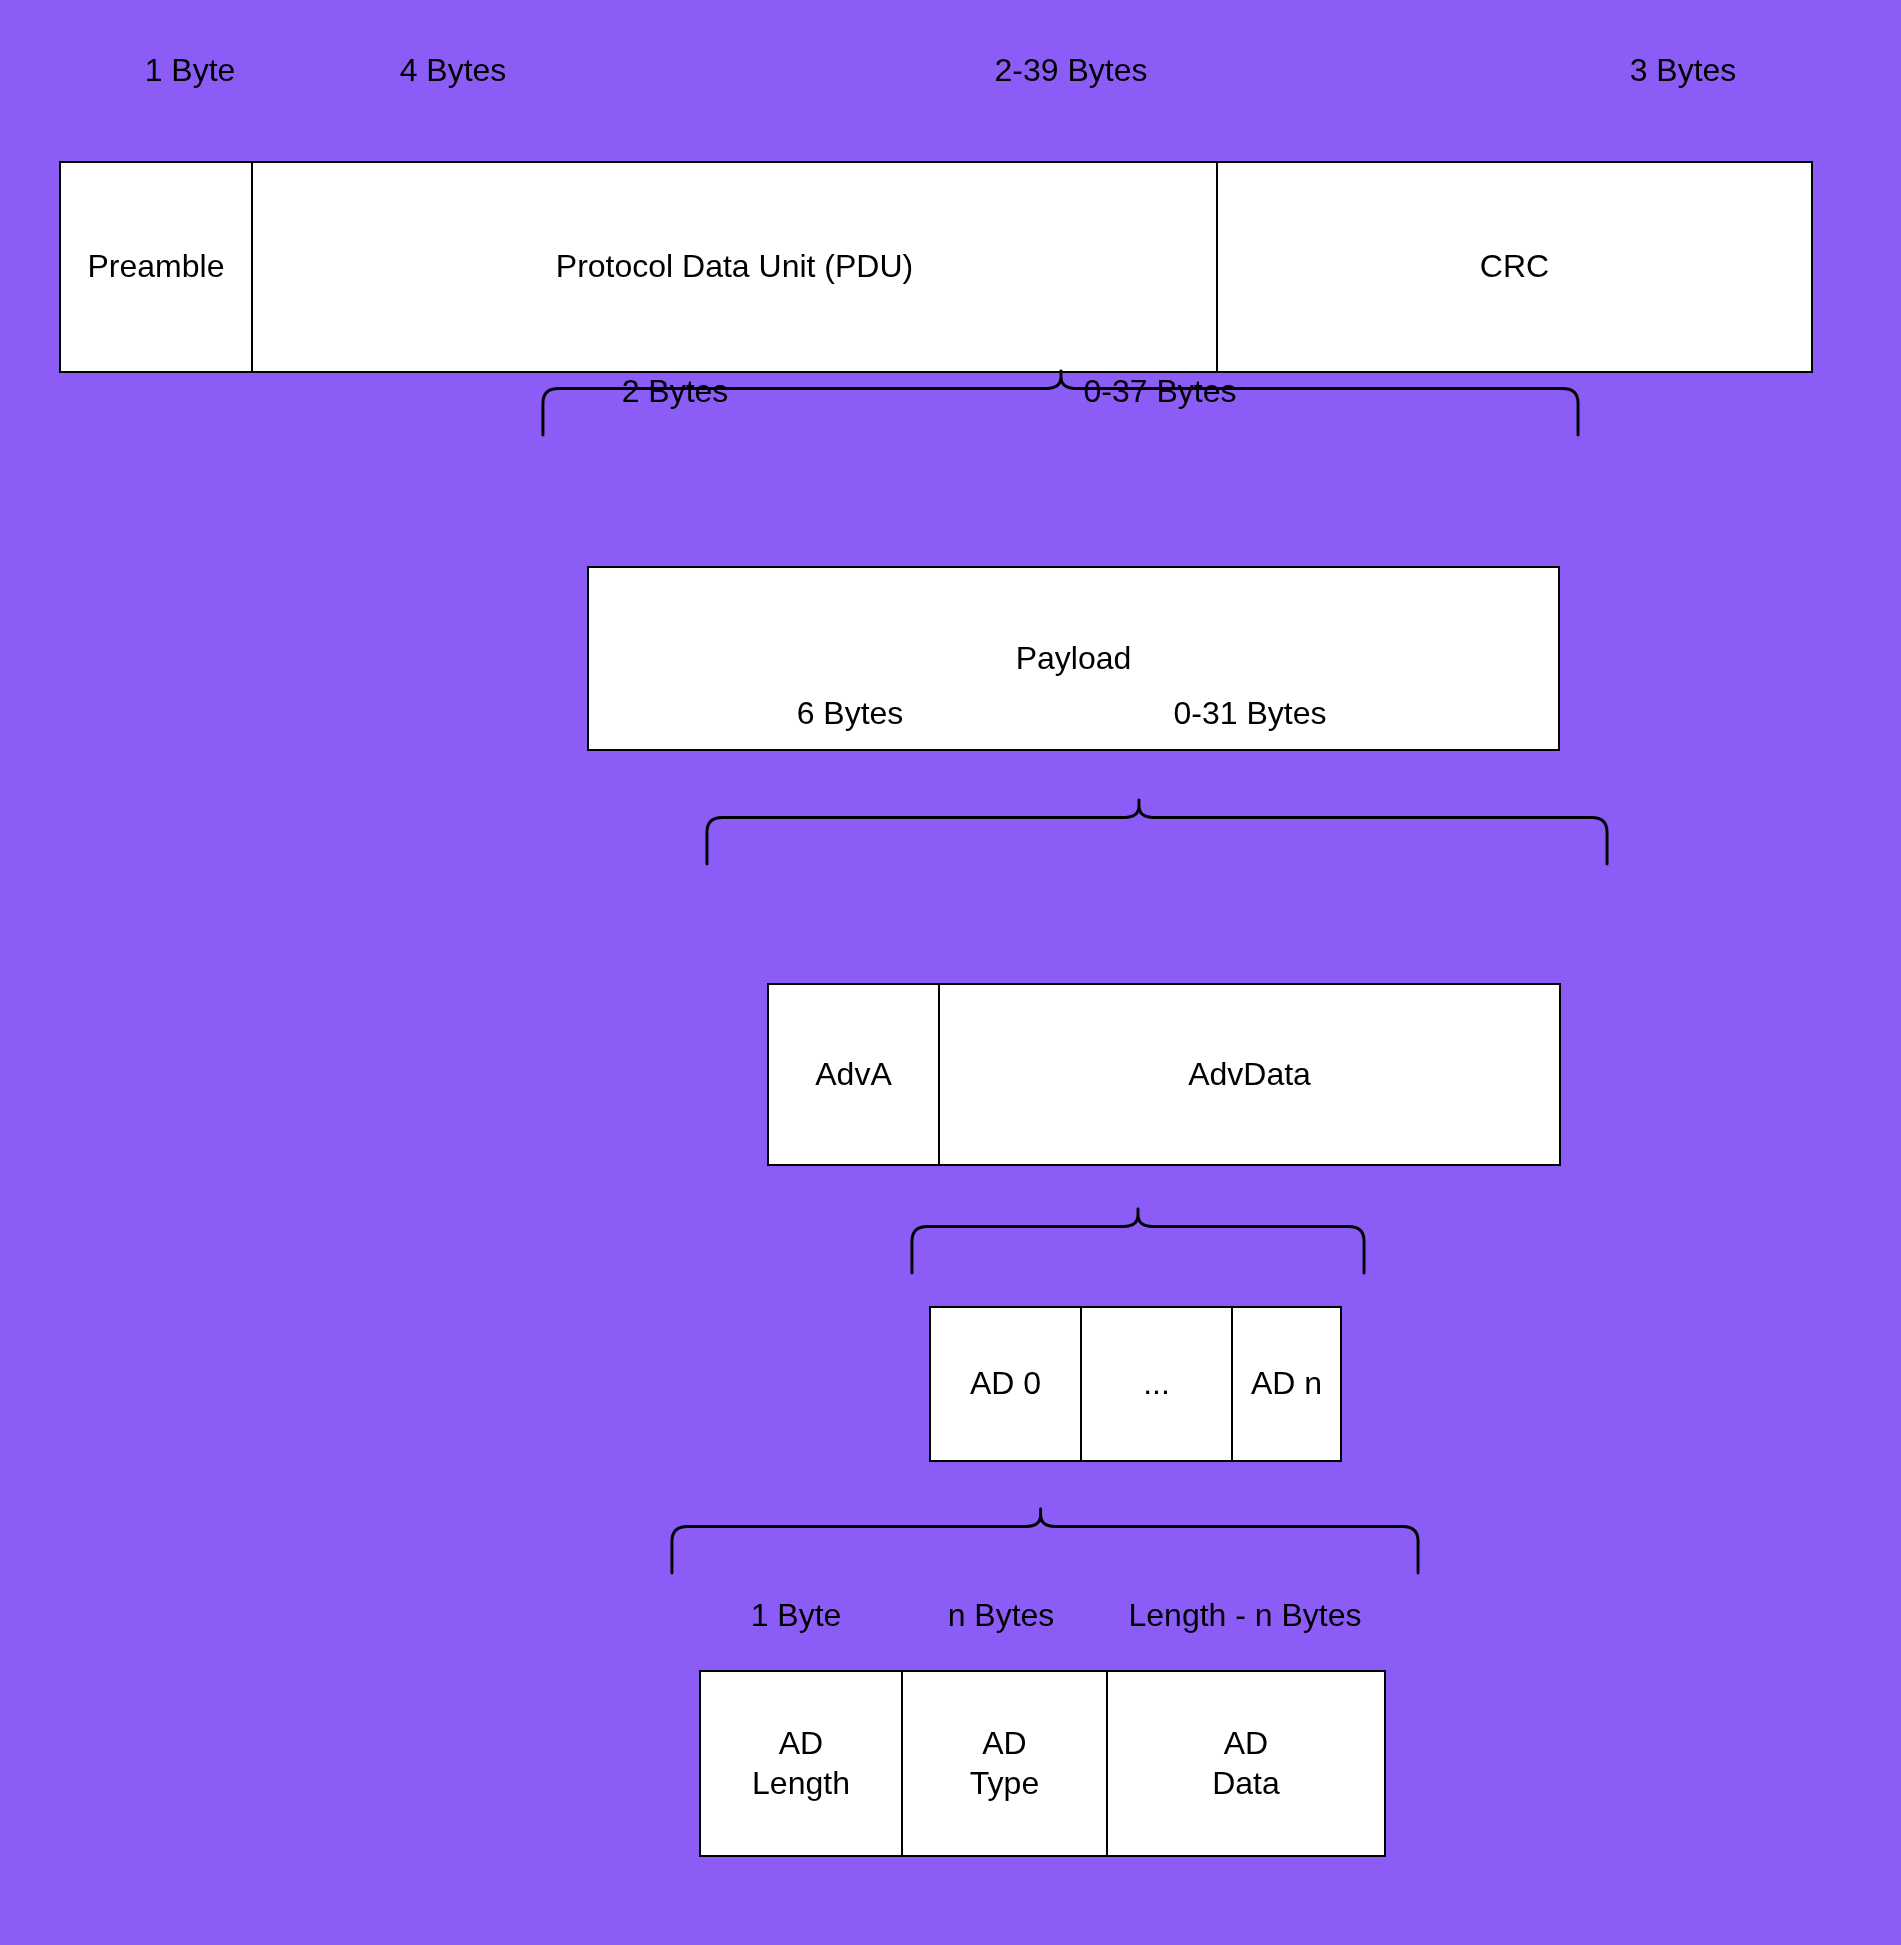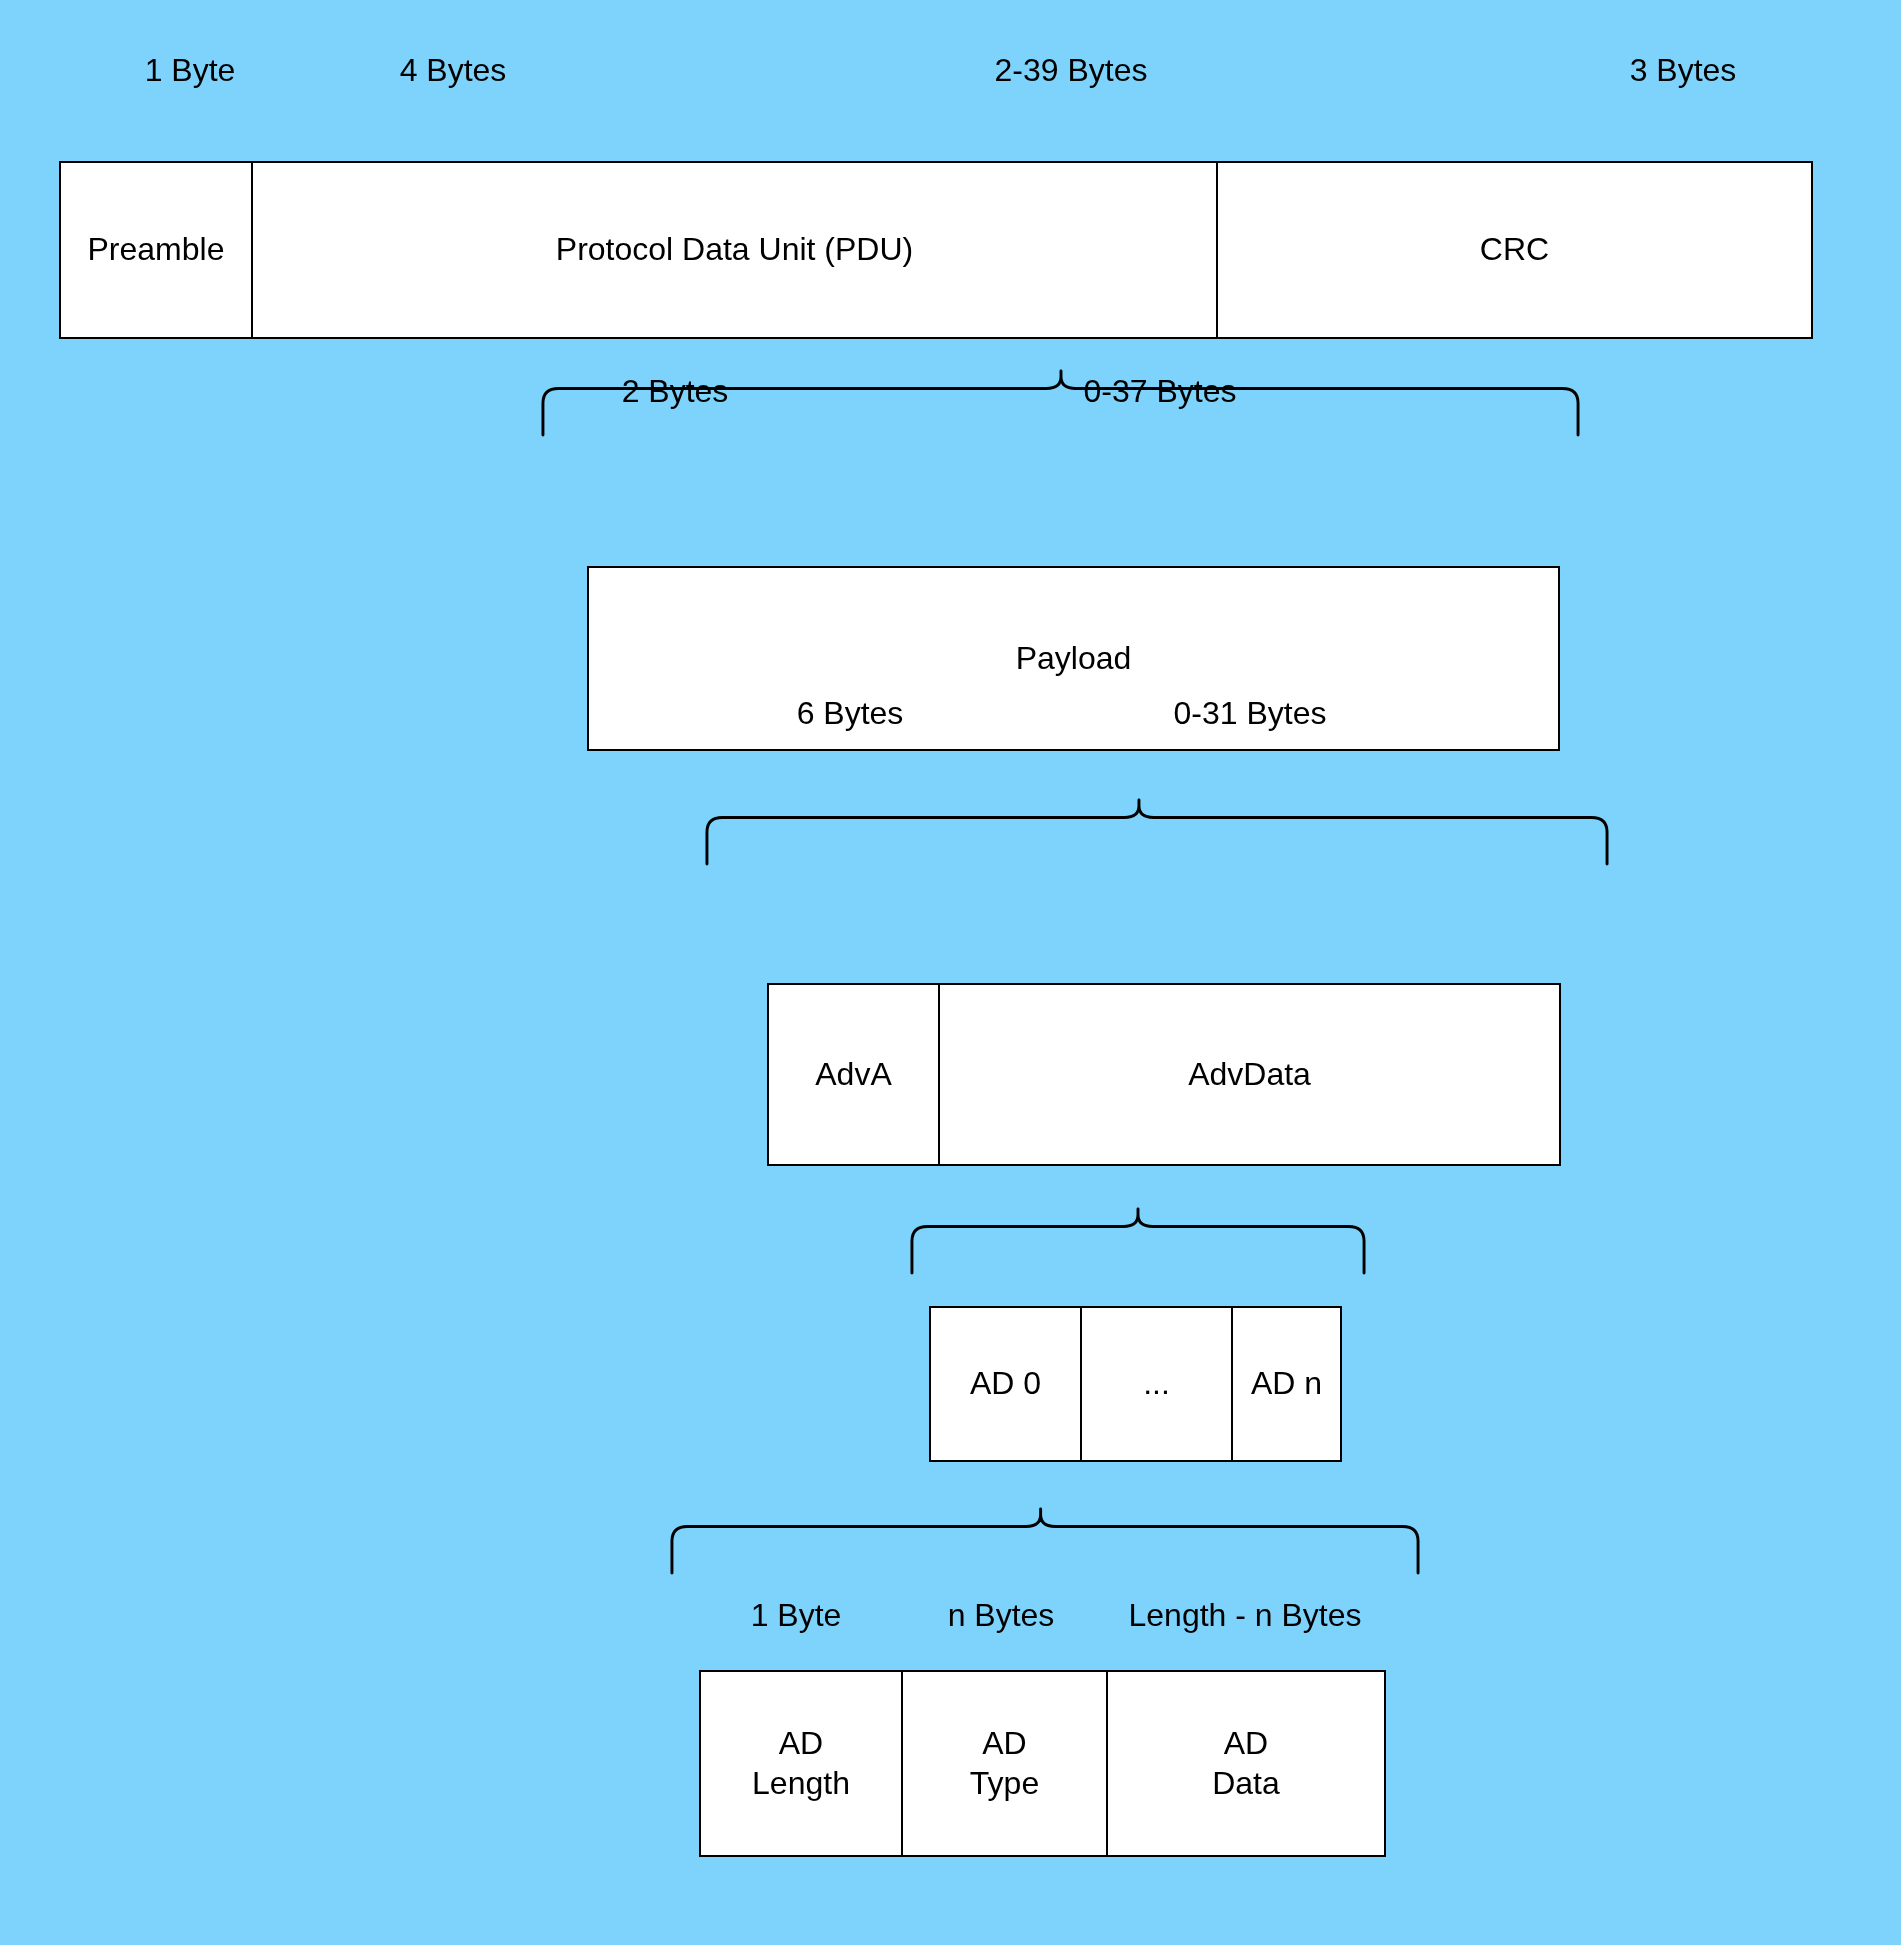--- a/index.html
+++ b/index.html
@@ -5,21 +5,21 @@
 <style>
   html, body {
     margin: 0;
     padding: 0;
     background: #ffffff;
   }
   #canvas {
     position: relative;
     width: 1902px;
     height: 1946px;
-    background: #7dd3fc;
+    background: #8b5cf6;
     font-family: "Liberation Sans", sans-serif;
     color: #000000;
     overflow: hidden;
   }
 
   
   .packet-row {
     position: absolute;
     display: flex;
     box-sizing: border-box;
@@ -71,21 +71,21 @@
 </head>
 <body>
 
 <div id="canvas">
 
   <div class="size-label" style="left:190px; top:54px;">1 Byte</div>
   <div class="size-label" style="left:453px; top:54px;">4 Bytes</div>
   <div class="size-label" style="left:1071px; top:54px;">2-39 Bytes</div>
   <div class="size-label" style="left:1683px; top:54px;">3 Bytes</div>
 
-  <div class="packet-row" style="left:59px; top:161px; width:1754px; height:178px;">
+  <div class="packet-row" style="left:59px; top:161px; width:1754px; height:212px;">
     <div class="field" style="width:192px;">Preamble</div>
     <div class="field" style="width:965px;">Protocol Data Unit (PDU)</div>
     <div class="field" style="flex:1 1 auto;">CRC</div>
   </div>
 
   <div class="brace" style="left:541px; top:369px; width:1039px; height:68px;">
     <svg width="1039" height="68" viewBox="0 0 1065 70" preserveAspectRatio="none">
       <path d="M 2,68 L 2,35 Q 2,20 18,20 L 518,20 Q 533,20 533,8 L 533,2
                L 533,8 Q 533,20 548,20 L 1047,20 Q 1063,20 1063,35 L 1063,68"></path>
     </svg>

